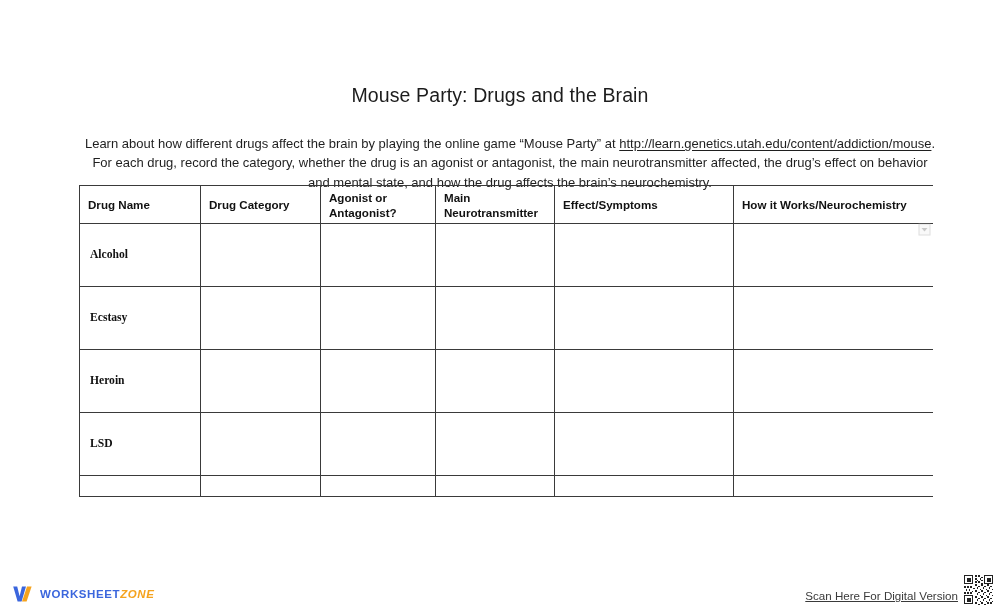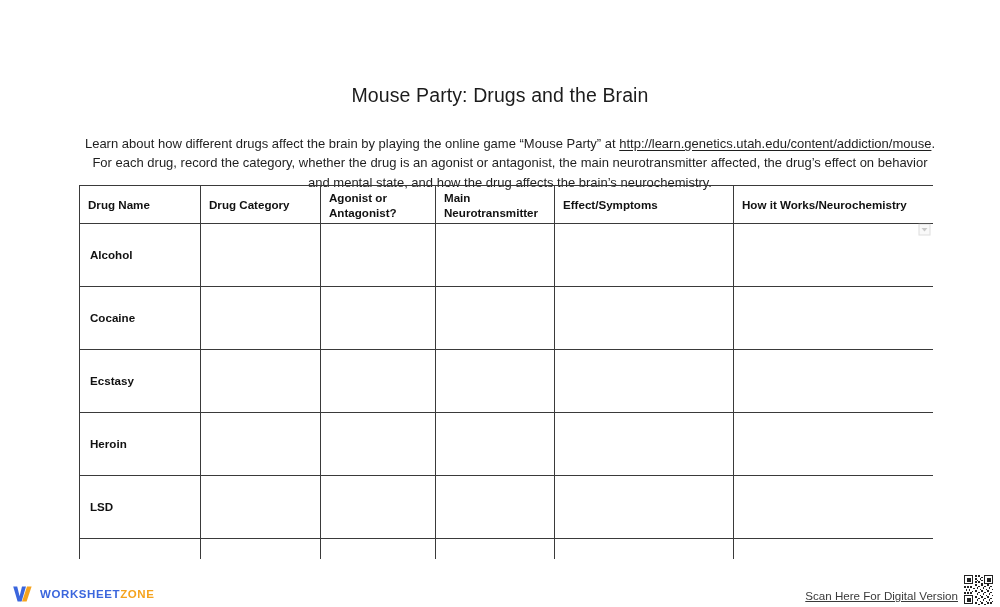--- a/index.html
+++ b/index.html
@@ -79,20 +79,21 @@
   tr.header-row td {
     height: 35px;
     vertical-align: middle;
     padding-top: 2px;
   }
   tr.data-row td {
     height: 62px;
   }
   tr.data-row td.drug {
     padding-left: 10px;
+    font-family: Liberation Serif, serif;
   }
   tr.partial-row td {
     height: 20px;
   }
   .hdr-2line {
     display: block;
     line-height: 14.5px;
   }
 
   
@@ -130,21 +131,21 @@
     flex: none;
   }
   .logo-mark svg { display: block; }
   .logo-text {
     font-size: 11.5px;
     font-weight: bold;
     letter-spacing: 0.6px;
     white-space: nowrap;
   }
   .logo-text .w { color: #3b66dd; }
-  .logo-text .z { color: #f5a31e; }
+  .logo-text .z { color: #f5a31e; font-style: italic; }
 
   .footer-scan {
     position: absolute;
     right: 42px;
     top: 589px;
     font-size: 11.6px;
     color: #3a3a3a;
     white-space: nowrap;
     text-decoration: underline;
   }
@@ -202,28 +203,20 @@
 
       <tr class="data-row">
         <td class="drug">Alcohol</td>
         <td></td>
         <td></td>
         <td></td>
         <td></td>
         <td></td>
       </tr>
 
-      <tr class="data-row">
-        <td class="drug">Cocaine</td>
-        <td></td>
-        <td></td>
-        <td></td>
-        <td></td>
-        <td></td>
-      </tr>
 
       <tr class="data-row">
         <td class="drug">Ecstasy</td>
         <td></td>
         <td></td>
         <td></td>
         <td></td>
         <td></td>
       </tr>
 

